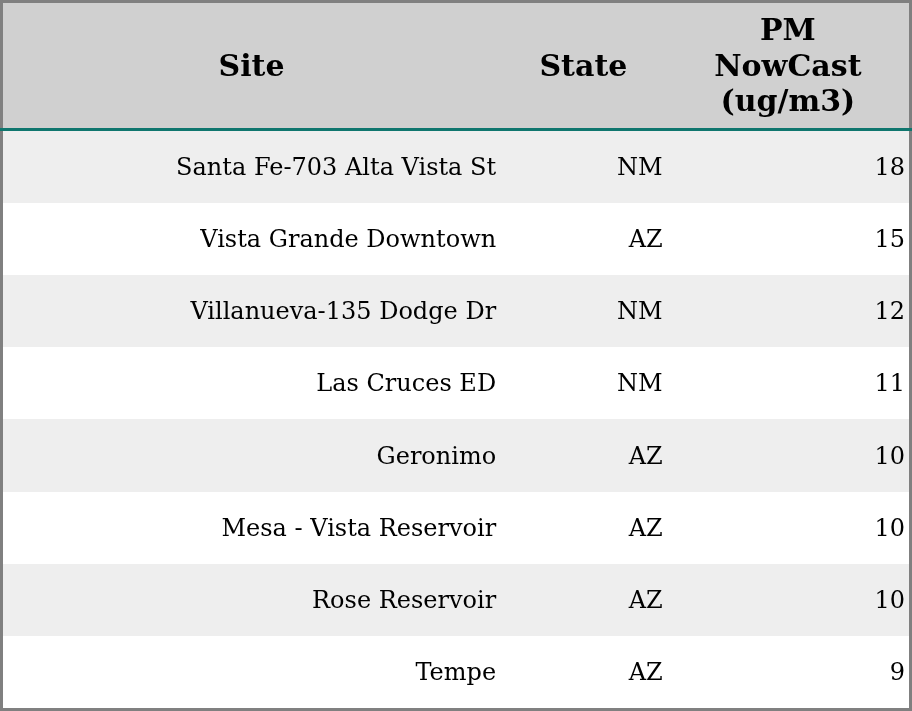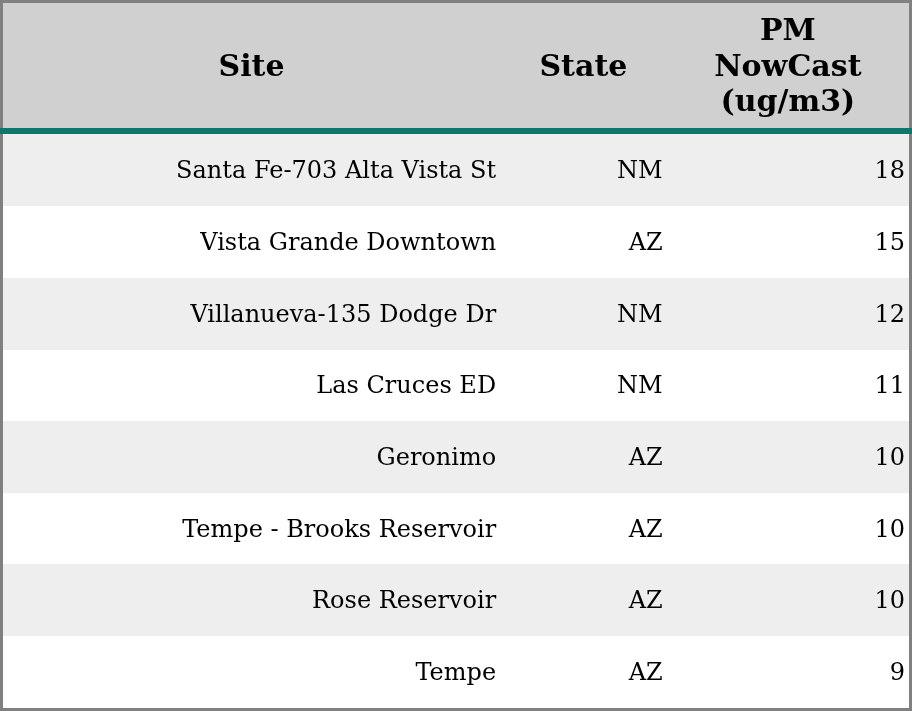--- a/index.html
+++ b/index.html
@@ -22,21 +22,21 @@
     table-layout: fixed;
     border: 3px solid #808080;
     background: #ffffff;
   }
   col.col-site  { width: 497px; }
   col.col-state { width: 166px; }
   col.col-pm    { width: 243px; }
 
   thead th {
     background: #d0d0d0;
-    border-bottom: 6px solid #0f766e;
+    border-bottom: 3px solid #0f766e;
     font-weight: bold;
     font-size: 30px;
     line-height: 1.18;
     text-align: center;
     vertical-align: middle;
     height: 125px;
     padding: 0;
   }
   thead th .pm-header-text {
     display: inline-block;
@@ -95,21 +95,21 @@
     <td>Las Cruces ED</td>
     <td>NM</td>
     <td>11</td>
   </tr>
         <tr>
     <td>Geronimo</td>
     <td>AZ</td>
     <td>10</td>
   </tr>
         <tr>
-    <td>Tempe - Brooks Reservoir</td>
+    <td>Mesa - Vista Reservoir</td>
     <td>AZ</td>
     <td>10</td>
   </tr>
         <tr>
     <td>Rose Reservoir</td>
     <td>AZ</td>
     <td>10</td>
   </tr>
         <tr>
     <td>Tempe</td>

